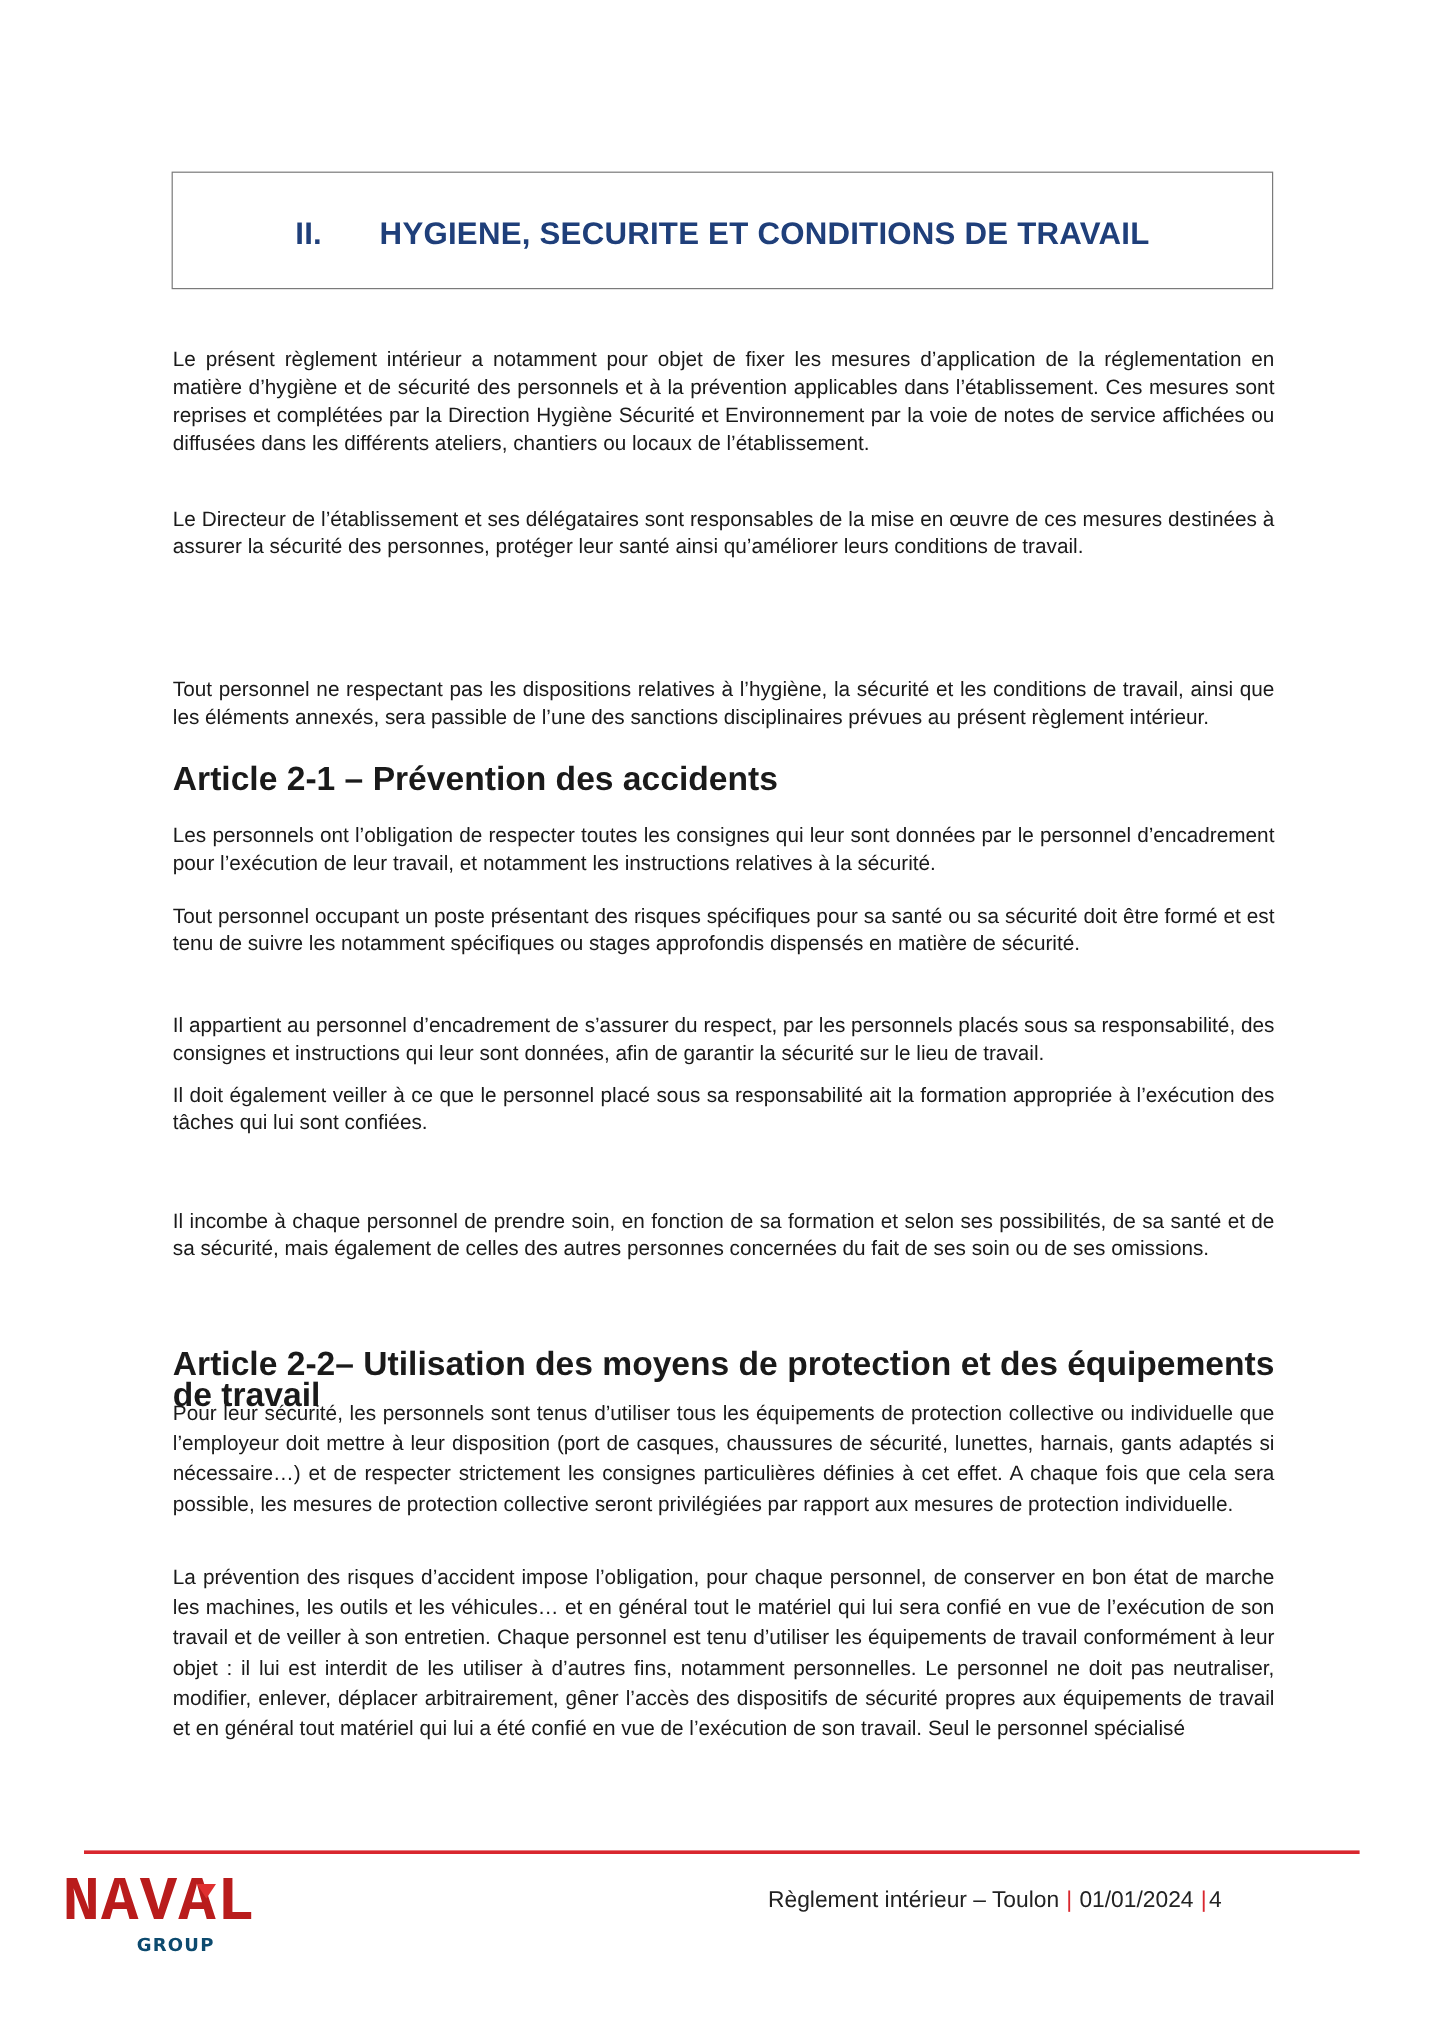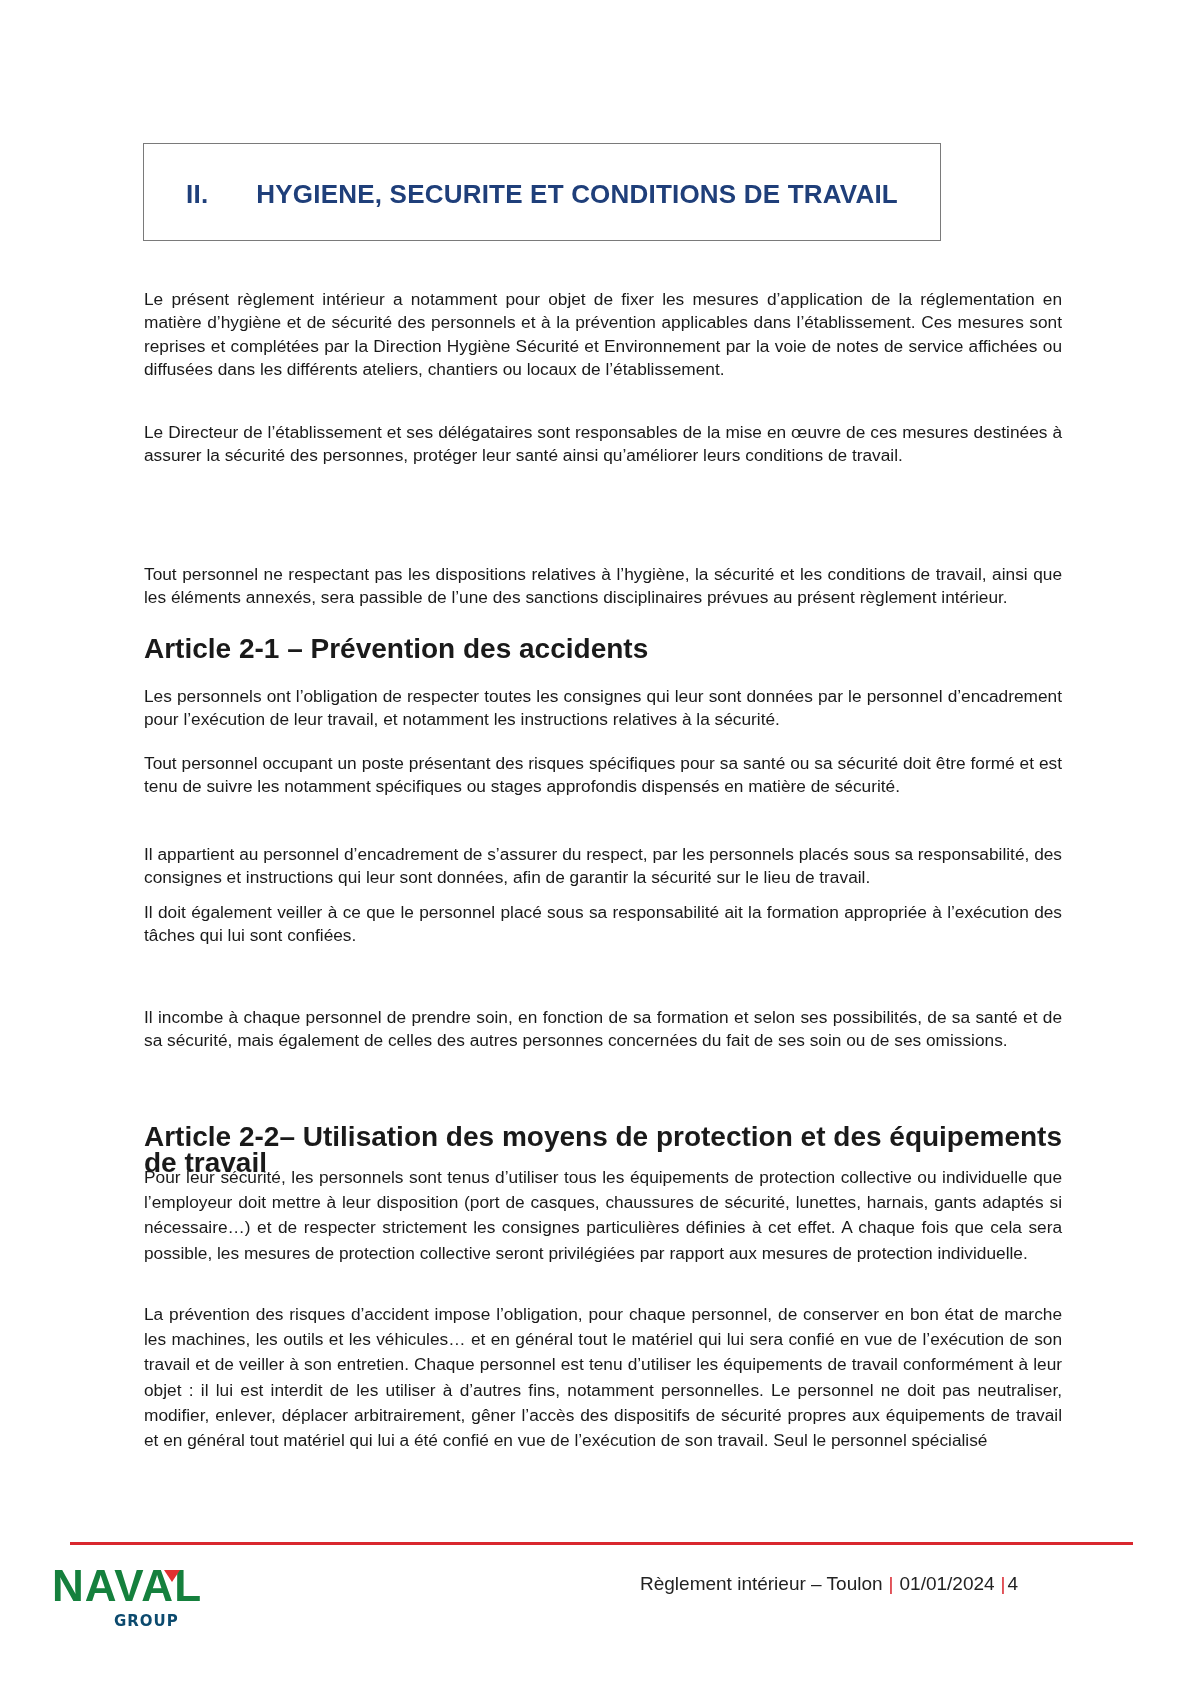--- a/index.html
+++ b/index.html
@@ -1,31 +1,31 @@
 <!DOCTYPE html>
 <html><head>
 <meta charset="utf-8">
 <style>
   html, body { margin:0; padding:0; background:#ffffff; }
   body { width:1200px; height:1697px; position:relative; overflow:hidden;
          font-family:"Liberation Sans", sans-serif; color:#1a1a1a; }
-  .title-box { position:absolute; left:143px; top:143px; width:798px; height:98px;
+  .title-box { position:absolute; left:143px; top:143px; width:918px; height:98px;
                border:1.5px solid #7a7a7a; box-sizing:border-box; }
   .title-text { position:absolute; left:0; right:0; top:35px; text-align:center;
                 font-weight:bold; font-size:26px; color:#1f3f7a; letter-spacing:0.2px;
                 white-space:nowrap; }
   .title-num { display:inline-block; margin-right:48px; }
   .content { position:absolute; left:144px; width:918px; }
   p.body { margin:0; font-size:17.3px; line-height:23.3px; text-align:justify; }
   p.body.lh25 { line-height:25.2px; }
   h2.article { margin:0; font-size:28px; font-weight:bold; color:#1a1a1a; line-height:26px; }
   .footer-line { position:absolute; left:70px; top:1542px; width:1063px; height:3px; background:#d9272e; }
   .logo { position:absolute; left:52px; top:1566px; }
-  .logo-naval { font-family:Liberation Sans, sans-serif; font-weight:bold; font-size:44px;
-                color:#15803d; letter-spacing:1px; line-height:40px; position:relative; }
+  .logo-naval { font-family:Liberation Mono, monospace; font-weight:bold; font-size:52px;
+                color:#b91c1c; letter-spacing:1px; line-height:40px; position:relative; }
   .logo-tri { position:absolute; left:112px; top:4px; width:0; height:0;
               border-left:8px solid transparent; border-right:8px solid transparent;
               border-top:12px solid #e03030; }
   .logo-group { font-family:"DejaVu Sans", sans-serif; font-weight:bold; font-size:15px;
                 color:#0c4a6e; letter-spacing:1px; margin-left:62px; margin-top:6px; }
   .footer-text { position:absolute; left:640px; top:1573px; font-size:19px;
                  font-family:"Liberation Sans", sans-serif; color:#222; white-space:nowrap; }
   .sep { color:#d9272e; margin:0 6px; }
 </style>
 </head>

